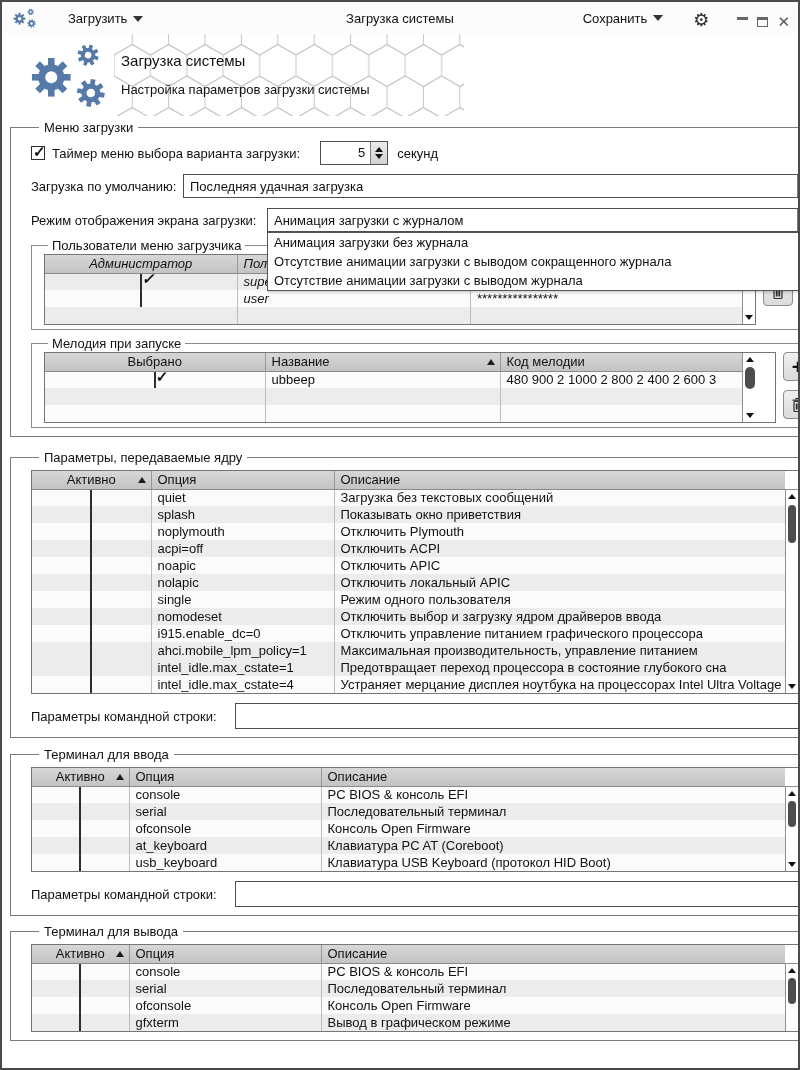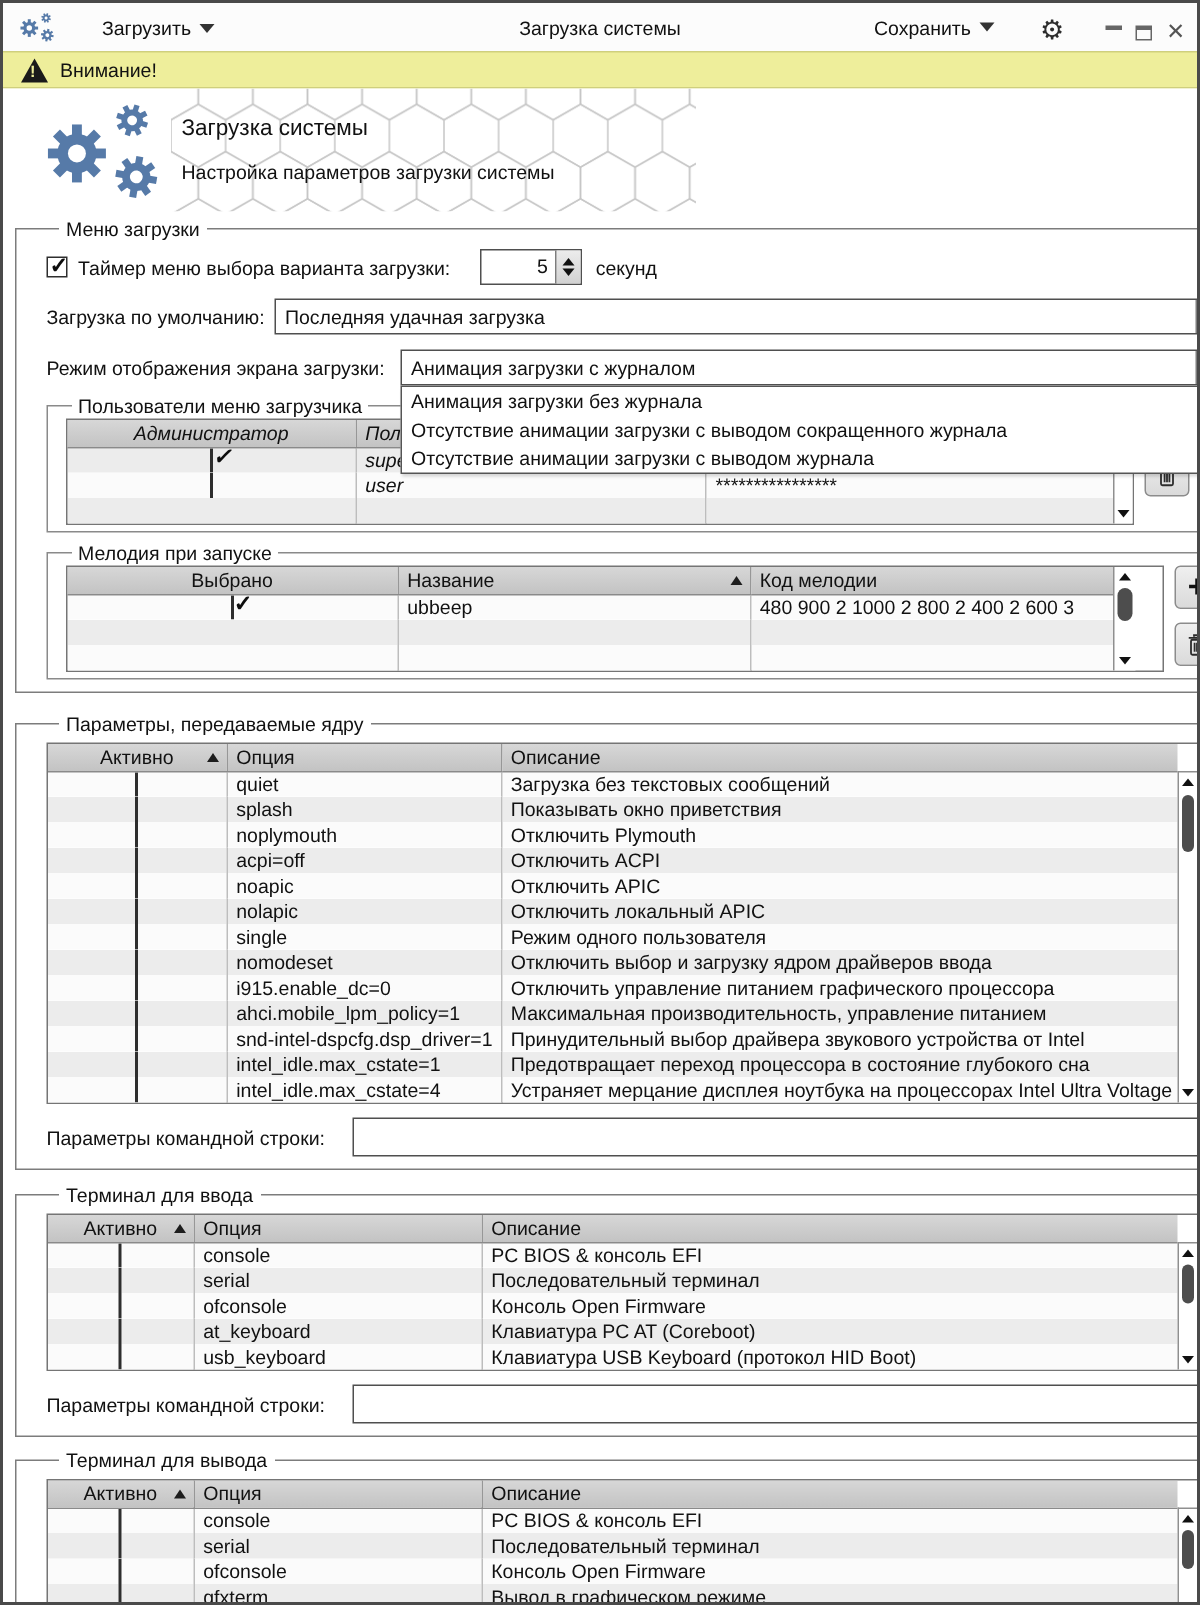--- a/index.html
+++ b/index.html
@@ -176,24 +176,20 @@
       </div>
       <span class="gear-glyph">⚙</span>
       <div class="winctl">
         <span class="win-min"></span>
         <span class="win-max"></span>
         <span class="win-close">✕</span>
       </div>
     </div>
   </div>
 
-  <div class="warnbar">
-    <span class="warn-tri"></span>
-    <span>Внимание!</span>
-  </div>
 
   <div class="headerband">
     <div class="hexwrap">
       <svg width="350" height="82">
         <defs>
           <pattern id="hex" width="36.4" height="63" patternUnits="userSpaceOnUse">
             <g fill="none" stroke="#c6c6c6" stroke-width="1">
               <polygon points="0,-21 18.2,-10.5 18.2,10.5 0,21 -18.2,10.5 -18.2,-10.5"></polygon>
               <polygon points="36.4,-21 54.6,-10.5 54.6,10.5 36.4,21 18.2,10.5 18.2,-10.5"></polygon>
               <polygon points="18.2,10.5 36.4,21 36.4,42 18.2,52.5 0,42 0,21"></polygon>
@@ -488,25 +484,20 @@
           <tr class="even">
               <td class="c-check"><span class="cb"></span></td>
               <td>i915.enable_dc=0</td>
               <td>Отключить управление питанием графического процессора</td>
             </tr>
           <tr class="odd">
               <td class="c-check"><span class="cb"></span></td>
               <td>ahci.mobile_lpm_policy=1</td>
               <td>Максимальная производительность, управление питанием</td>
             </tr>
-          <tr class="even">
-              <td class="c-check"><span class="cb"></span></td>
-              <td>snd-intel-dspcfg.dsp_driver=1</td>
-              <td>Принудительный выбор драйвера звукового устройства от Intel</td>
-            </tr>
           <tr class="odd">
               <td class="c-check"><span class="cb"></span></td>
               <td>intel_idle.max_cstate=1</td>
               <td>Предотвращает переход процессора в состояние глубокого сна</td>
             </tr>
           <tr class="even">
               <td class="c-check"><span class="cb"></span></td>
               <td>intel_idle.max_cstate=4</td>
               <td>Устраняет мерцание дисплея ноутбука на процессорах Intel Ultra Voltage</td>
             </tr>

